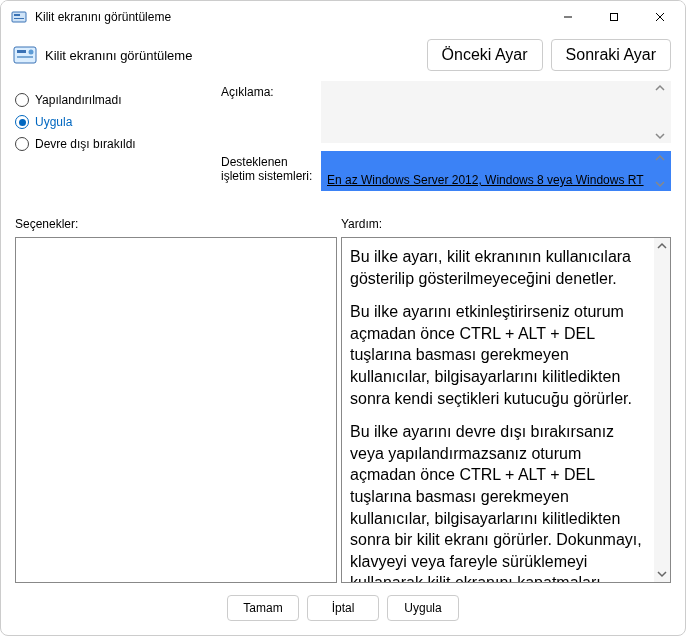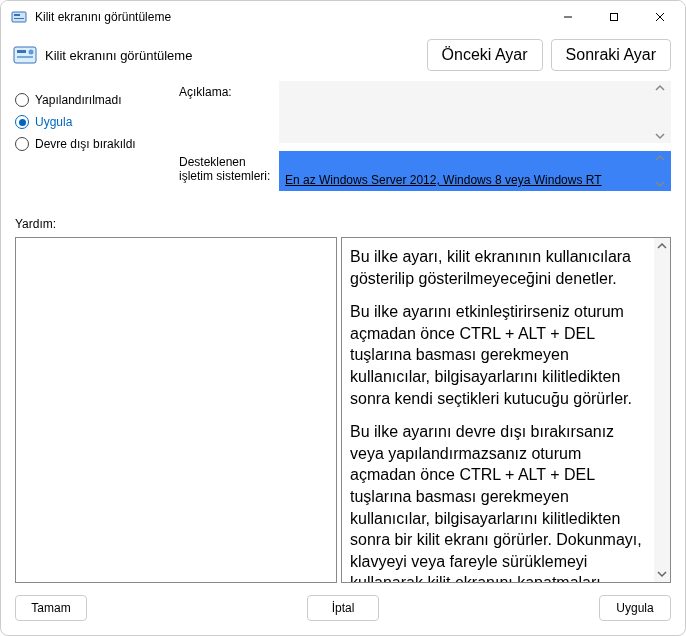--- a/index.html
+++ b/index.html
@@ -51,21 +51,21 @@
   .radio-item { display: flex; align-items: center; margin: 8px 0; cursor: pointer; }
   .radio-circle {
     width: 14px; height: 14px; border: 1px solid #444; border-radius: 50%;
     margin-right: 6px; display: flex; align-items: center; justify-content: center;
   }
   .radio-item.selected .radio-circle { border-color: #0067c0; }
   .radio-item.selected .radio-dot {
     width: 7px; height: 7px; border-radius: 50%; background: #0067c0;
   }
   .radio-item.selected .radio-label { color: #0067c0; }
-  .info-col { flex: 1; display: flex; flex-direction: column; }
+  .info-col { flex: 1; display: flex; flex-direction: column; margin-left: 42px; }
   .info-row { display: flex; align-items: flex-start; margin-bottom: 8px; }
   .info-label { width: 100px; padding-top: 4px; }
   .desc-box {
     flex: 1; background: #f5f5f5; border: none; height: 62px; position: relative;
     padding: 4px 18px 4px 6px;
   }
   .os-box {
     flex: 1; background: #3b82f6; border: none; height: 40px; position: relative;
     padding: 4px 18px 4px 6px; display: flex; align-items: flex-end; text-decoration: underline;
   }
@@ -96,21 +96,21 @@
     overflow: hidden;
   }
   .help-text p { margin-bottom: 12px; }
   .panel-scrollbar {
     width: 16px; background: #f5f5f5; display: flex; flex-direction: column; align-items: center;
     color: #777;
   }
   .panel-scrollbar .arrow-btn { height: 16px; display: flex; align-items: center; justify-content: center; width: 100%; }
   
   .footer {
-    display: flex; justify-content: space-between; gap: 8px;
+    display: flex; justify-content: center; gap: 8px;
     padding: 12px 14px 14px;
   }
   .footer-btn {
     border: 1px solid #ccc; background: #fff; border-radius: 4px;
     padding: 5px 0; font-size: 12px; min-width: 72px; cursor: pointer;
   }
   
   .policy-shape { display: block; }
 </style>
 </head>
@@ -204,20 +204,21 @@
           <svg viewBox="0 0 10 10">
               <path d="M1 3 L5 7 L9 3" fill="none" stroke="#888" stroke-width="1.5"></path>
             </svg>
         </div>
       </div>
     </div>
   </div>
 </div>
 
 <div class="labels-row">
+  <div class="left">Seçenekler:</div>
   <div>Yardım:</div>
 </div>
 
 <div class="panels">
   <div class="panel-left"></div>
   <div class="panel-right">
     <div class="help-text">
       <p>Bu ilke ayarı, kilit ekranının kullanıcılara gösterilip gösterilmeyeceğini denetler.</p>
       <p>Bu ilke ayarını etkinleştirirseniz oturum açmadan önce CTRL + ALT + DEL tuşlarına basması gerekmeyen kullanıcılar, bilgisayarlarını kilitledikten sonra kendi seçtikleri kutucuğu görürler.</p>
       <p>Bu ilke ayarını devre dışı bırakırsanız veya yapılandırmazsanız oturum açmadan önce CTRL + ALT + DEL tuşlarına basması gerekmeyen kullanıcılar, bilgisayarlarını kilitledikten sonra bir kilit ekranı görürler. Dokunmayı, klavyeyi veya fareyle sürüklemeyi kullanarak kilit ekranını kapatmaları gerekir.</p>

